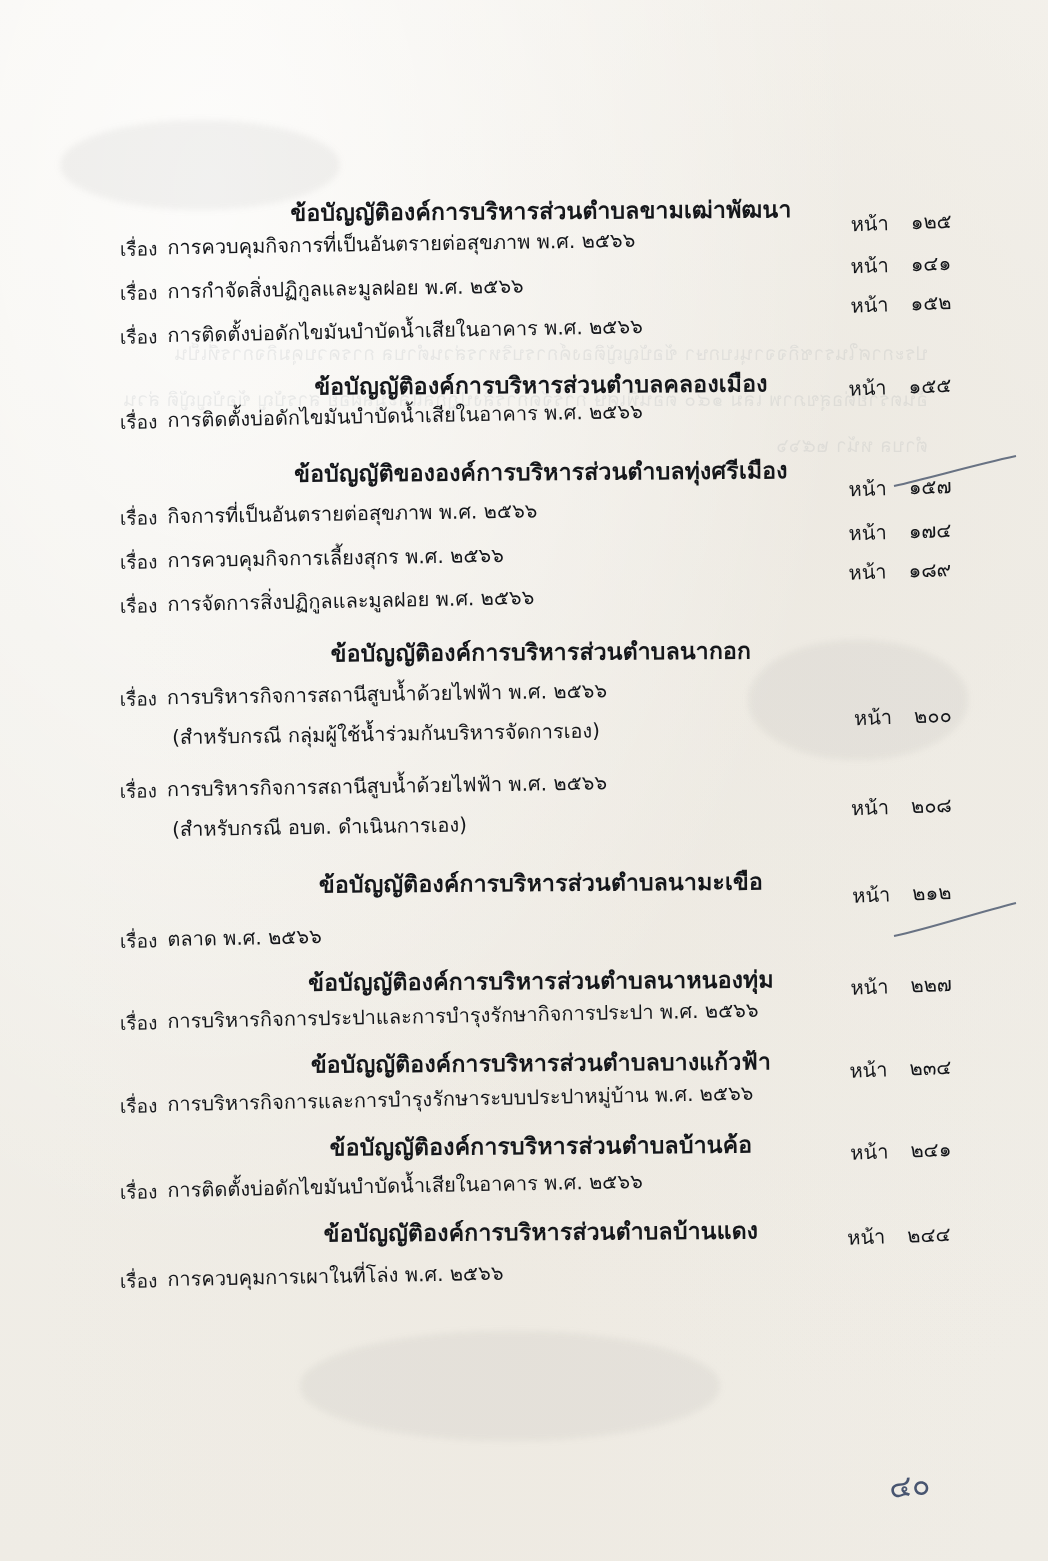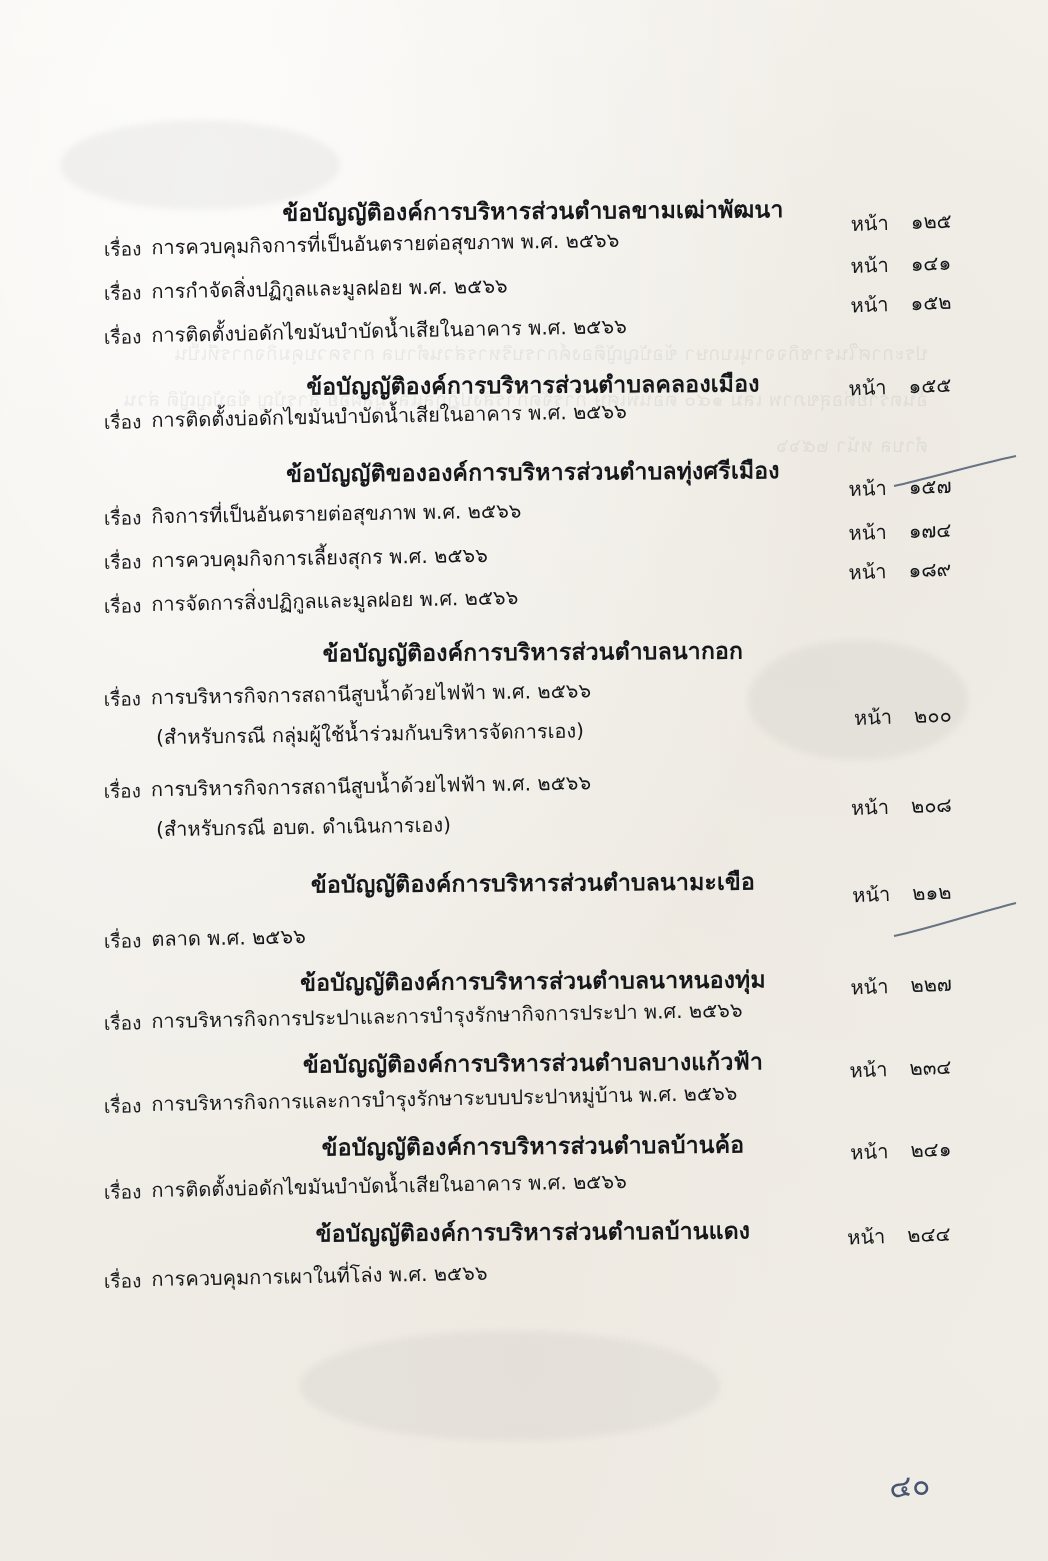--- a/index.html
+++ b/index.html
@@ -42,20 +42,21 @@
     padding: 330px 120px 0 120px;
     box-sizing: border-box;
     letter-spacing: 0.5px;
     white-space: pre-wrap;
   }
   #content {
     position: relative;
     padding: 0;
     box-sizing: border-box;
     color: #16181c;
+    margin-left: 16px;
   }
   .doc-inner {
     position: relative;
     padding: 198px 86px 0 104px;
   }
 
   .section-heading {
     text-align: center;
     font-size: 23px;
     line-height: 1.2;

